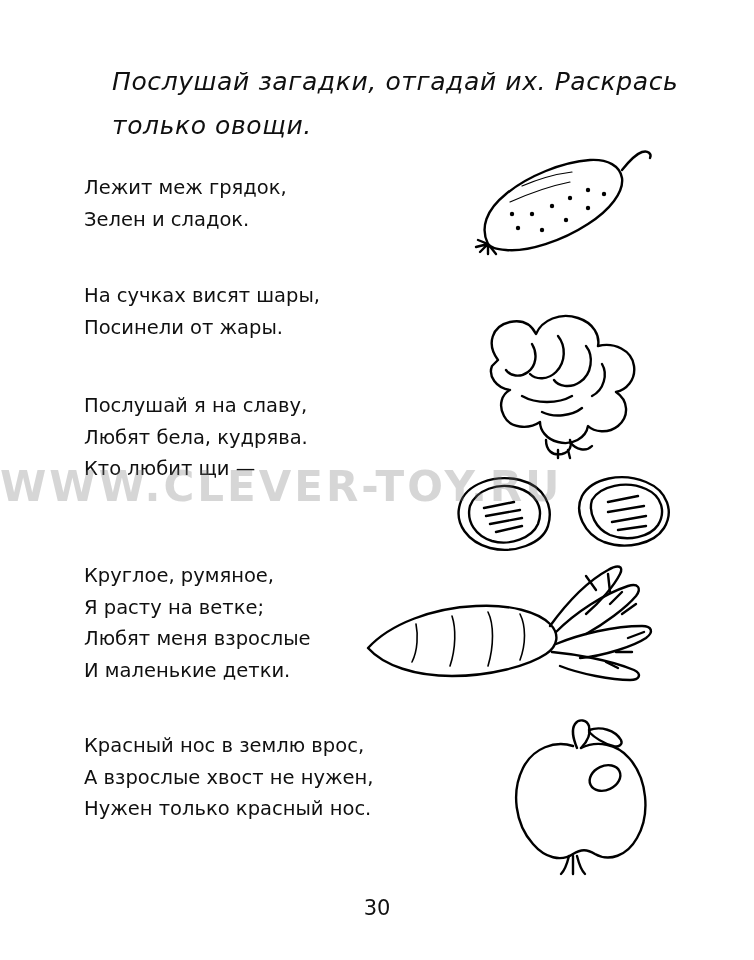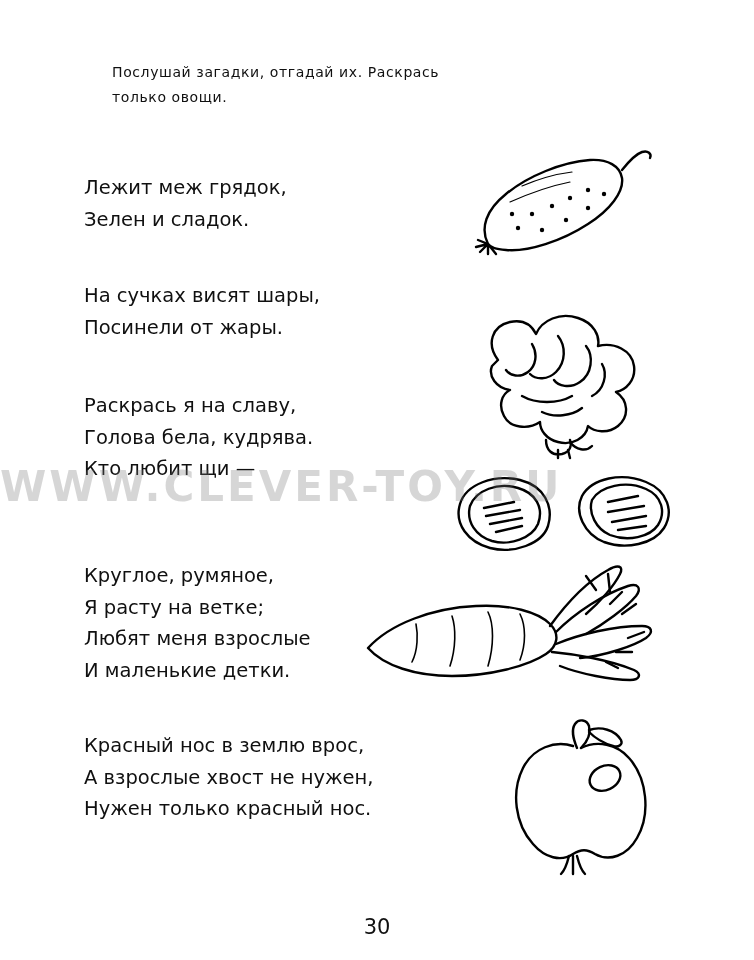--- a/index.html
+++ b/index.html
@@ -17,24 +17,25 @@
   }
   .page {
     position: absolute;
     inset: 0;
   }
   .instruction {
     position: absolute;
     left: 112px;
     top: 60px;
     width: 560px;
-    font-size: 14px;
+    font-size: 25px;
     line-height: 1.75;
     letter-spacing: 0.6px;
     color: #101010;
+    font-style: italic;
   }
   .instruction .line {
     display: block;
     white-space: pre;
   }
   .riddles {
     position: absolute;
     left: 66px;
     top: 168px;
     width: 360px;
@@ -57,21 +58,20 @@
   .r5 { position: absolute; top: 562px; left: 0; }
 
   .page-number {
     position: absolute;
     left: 0;
     right: 0;
     top: 896px;
     text-align: center;
     font-size: 21px;
     color: #101010;
-    margin-top: 19px;
   }
 
   .art {
     position: absolute;
   }
   .art svg { display: block; }
 
   .art-cucumber { left: 470px; top: 140px; }
   .art-cabbage  { left: 462px; top: 300px; }
   .art-split    { left: 450px; top: 468px; }
@@ -109,22 +109,22 @@
       <span class="line">Лежит меж грядок,</span>
       <span class="line">Зелен и сладок.</span>
     </div>
 
     <div class="riddle r2">
       <span class="line">На сучках висят шары,</span>
       <span class="line">Посинели от жары.</span>
     </div>
 
     <div class="riddle r3">
-      <span class="line">Раскрась я на славу,</span>
-      <span class="line">Голова бела, кудрява.</span>
+      <span class="line">Послушай я на славу,</span>
+      <span class="line">Любят бела, кудрява.</span>
       <span class="line">Кто любит щи —</span>
     </div>
 
     <div class="riddle r4">
       <span class="line">Круглое, румяное,</span>
       <span class="line">Я расту на ветке;</span>
       <span class="line">Любят меня взрослые</span>
       <span class="line">И маленькие детки.</span>
     </div>
 

